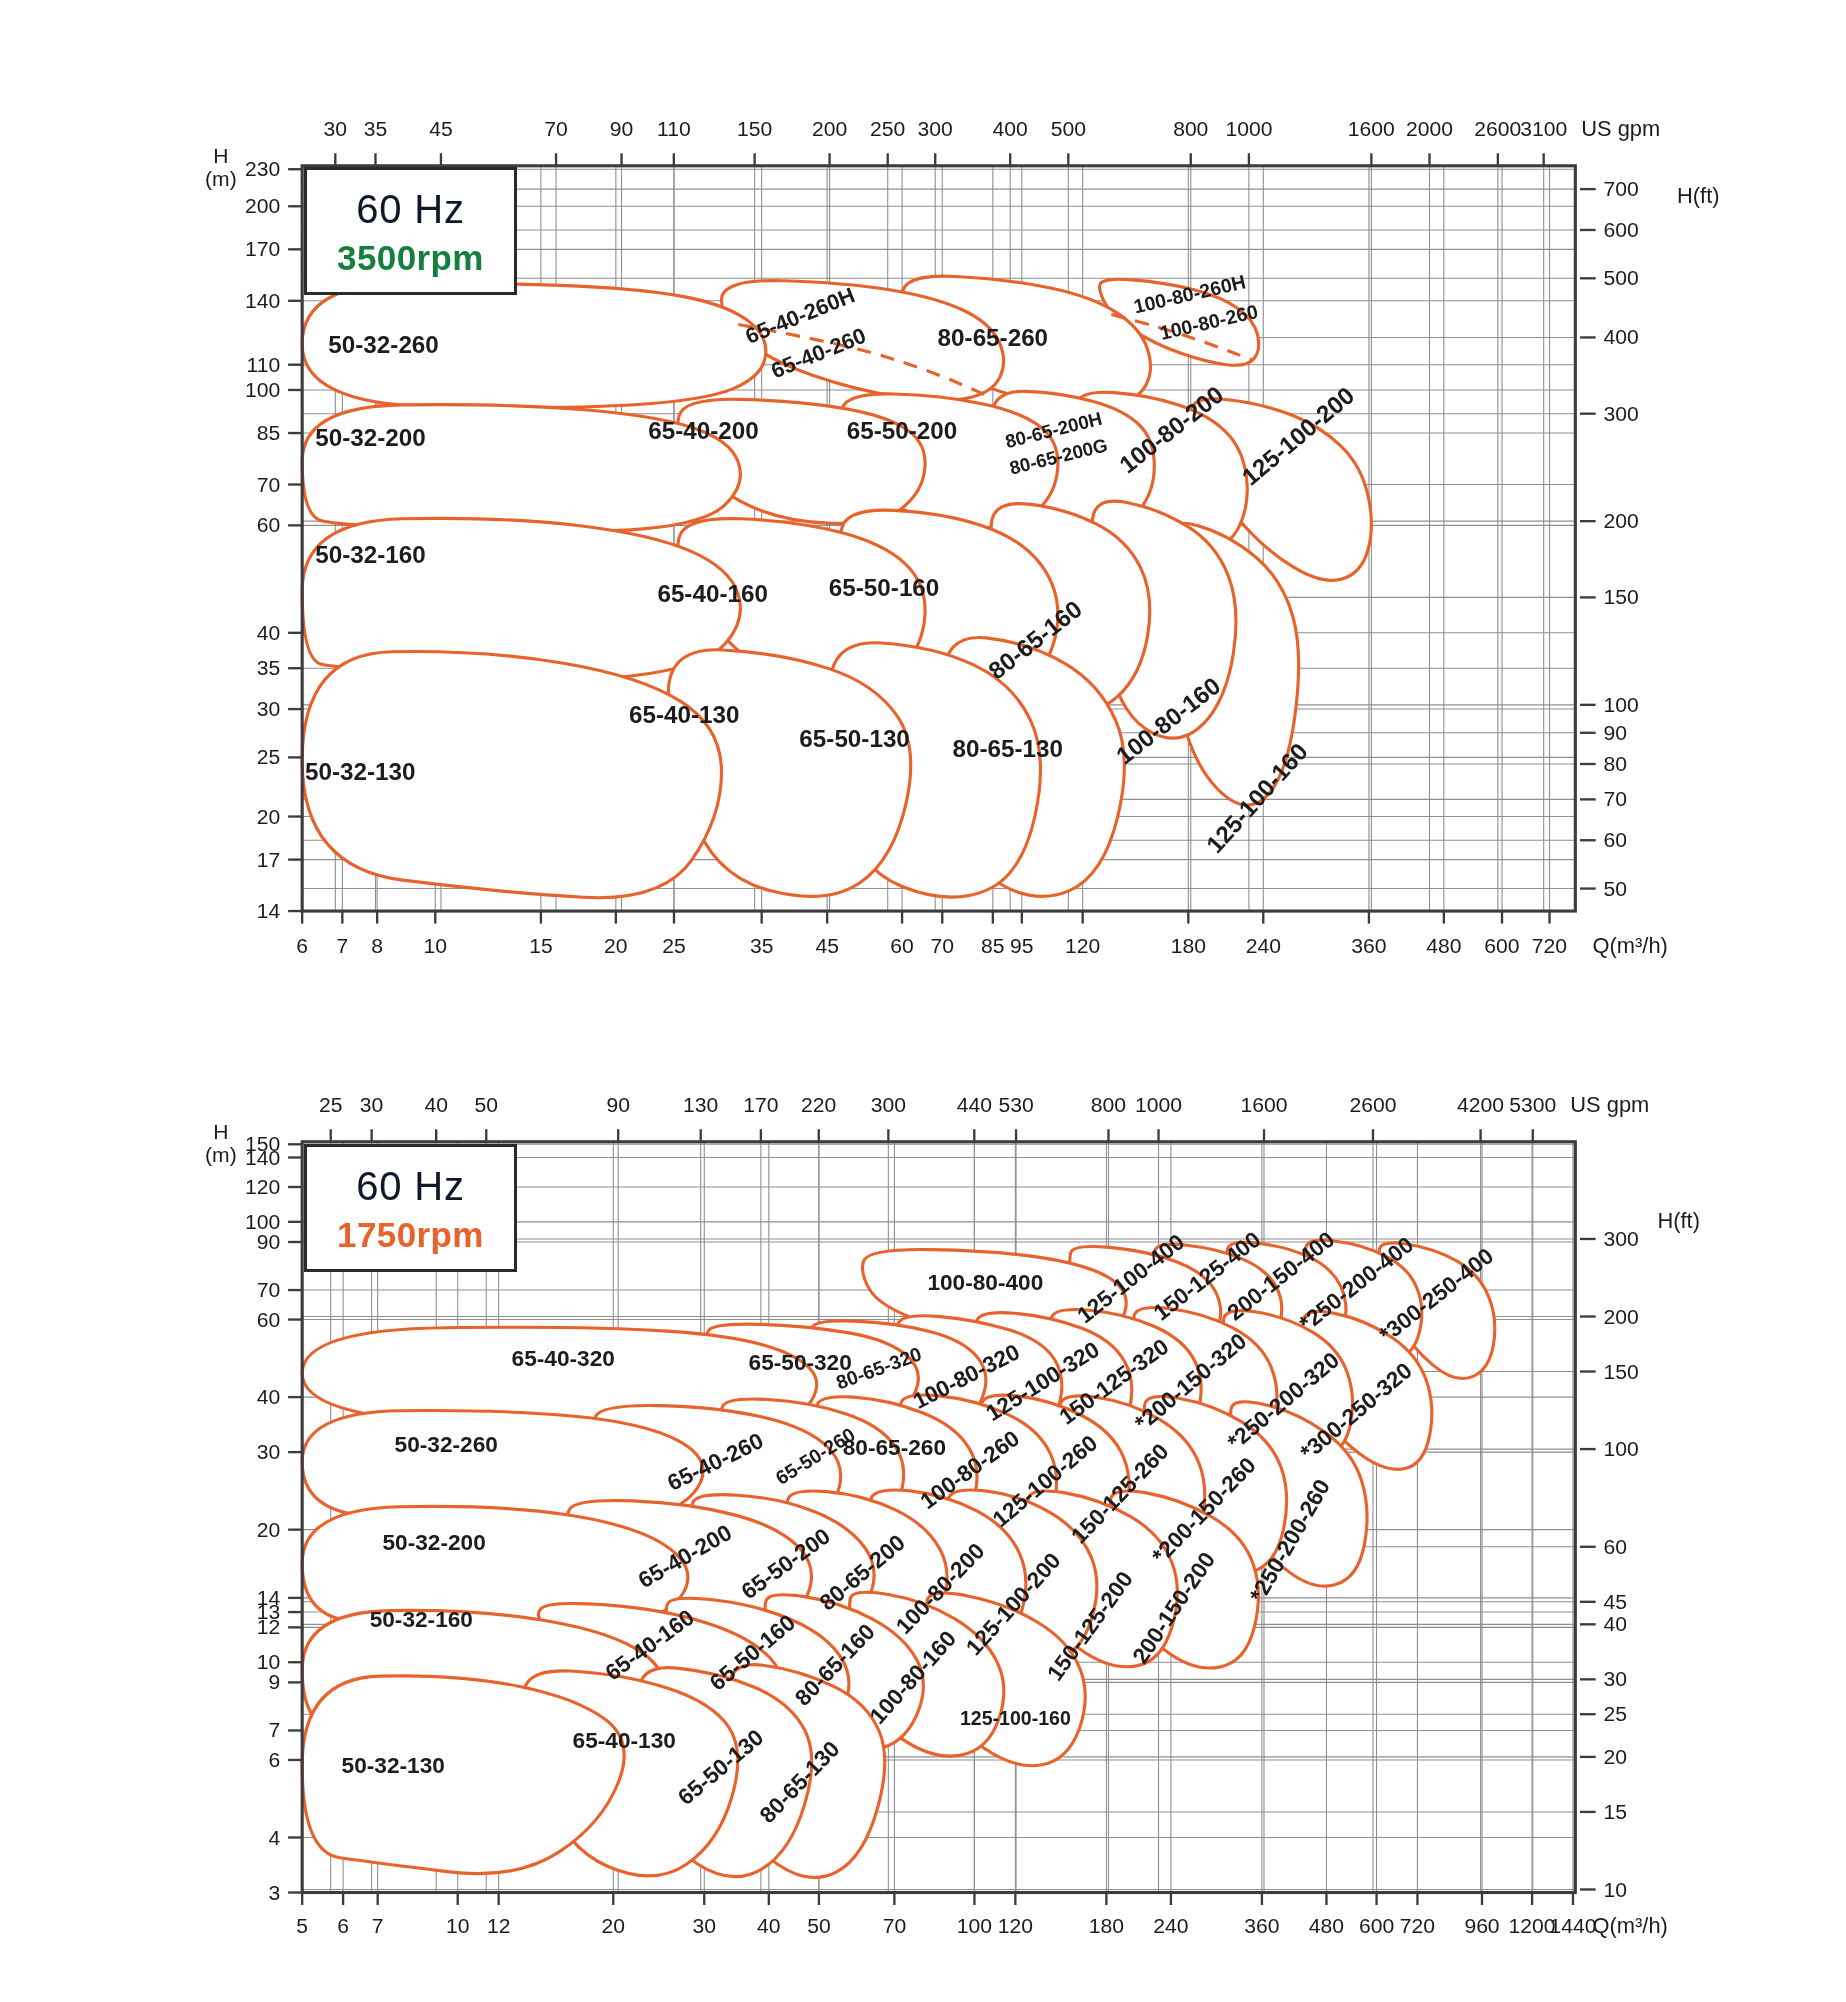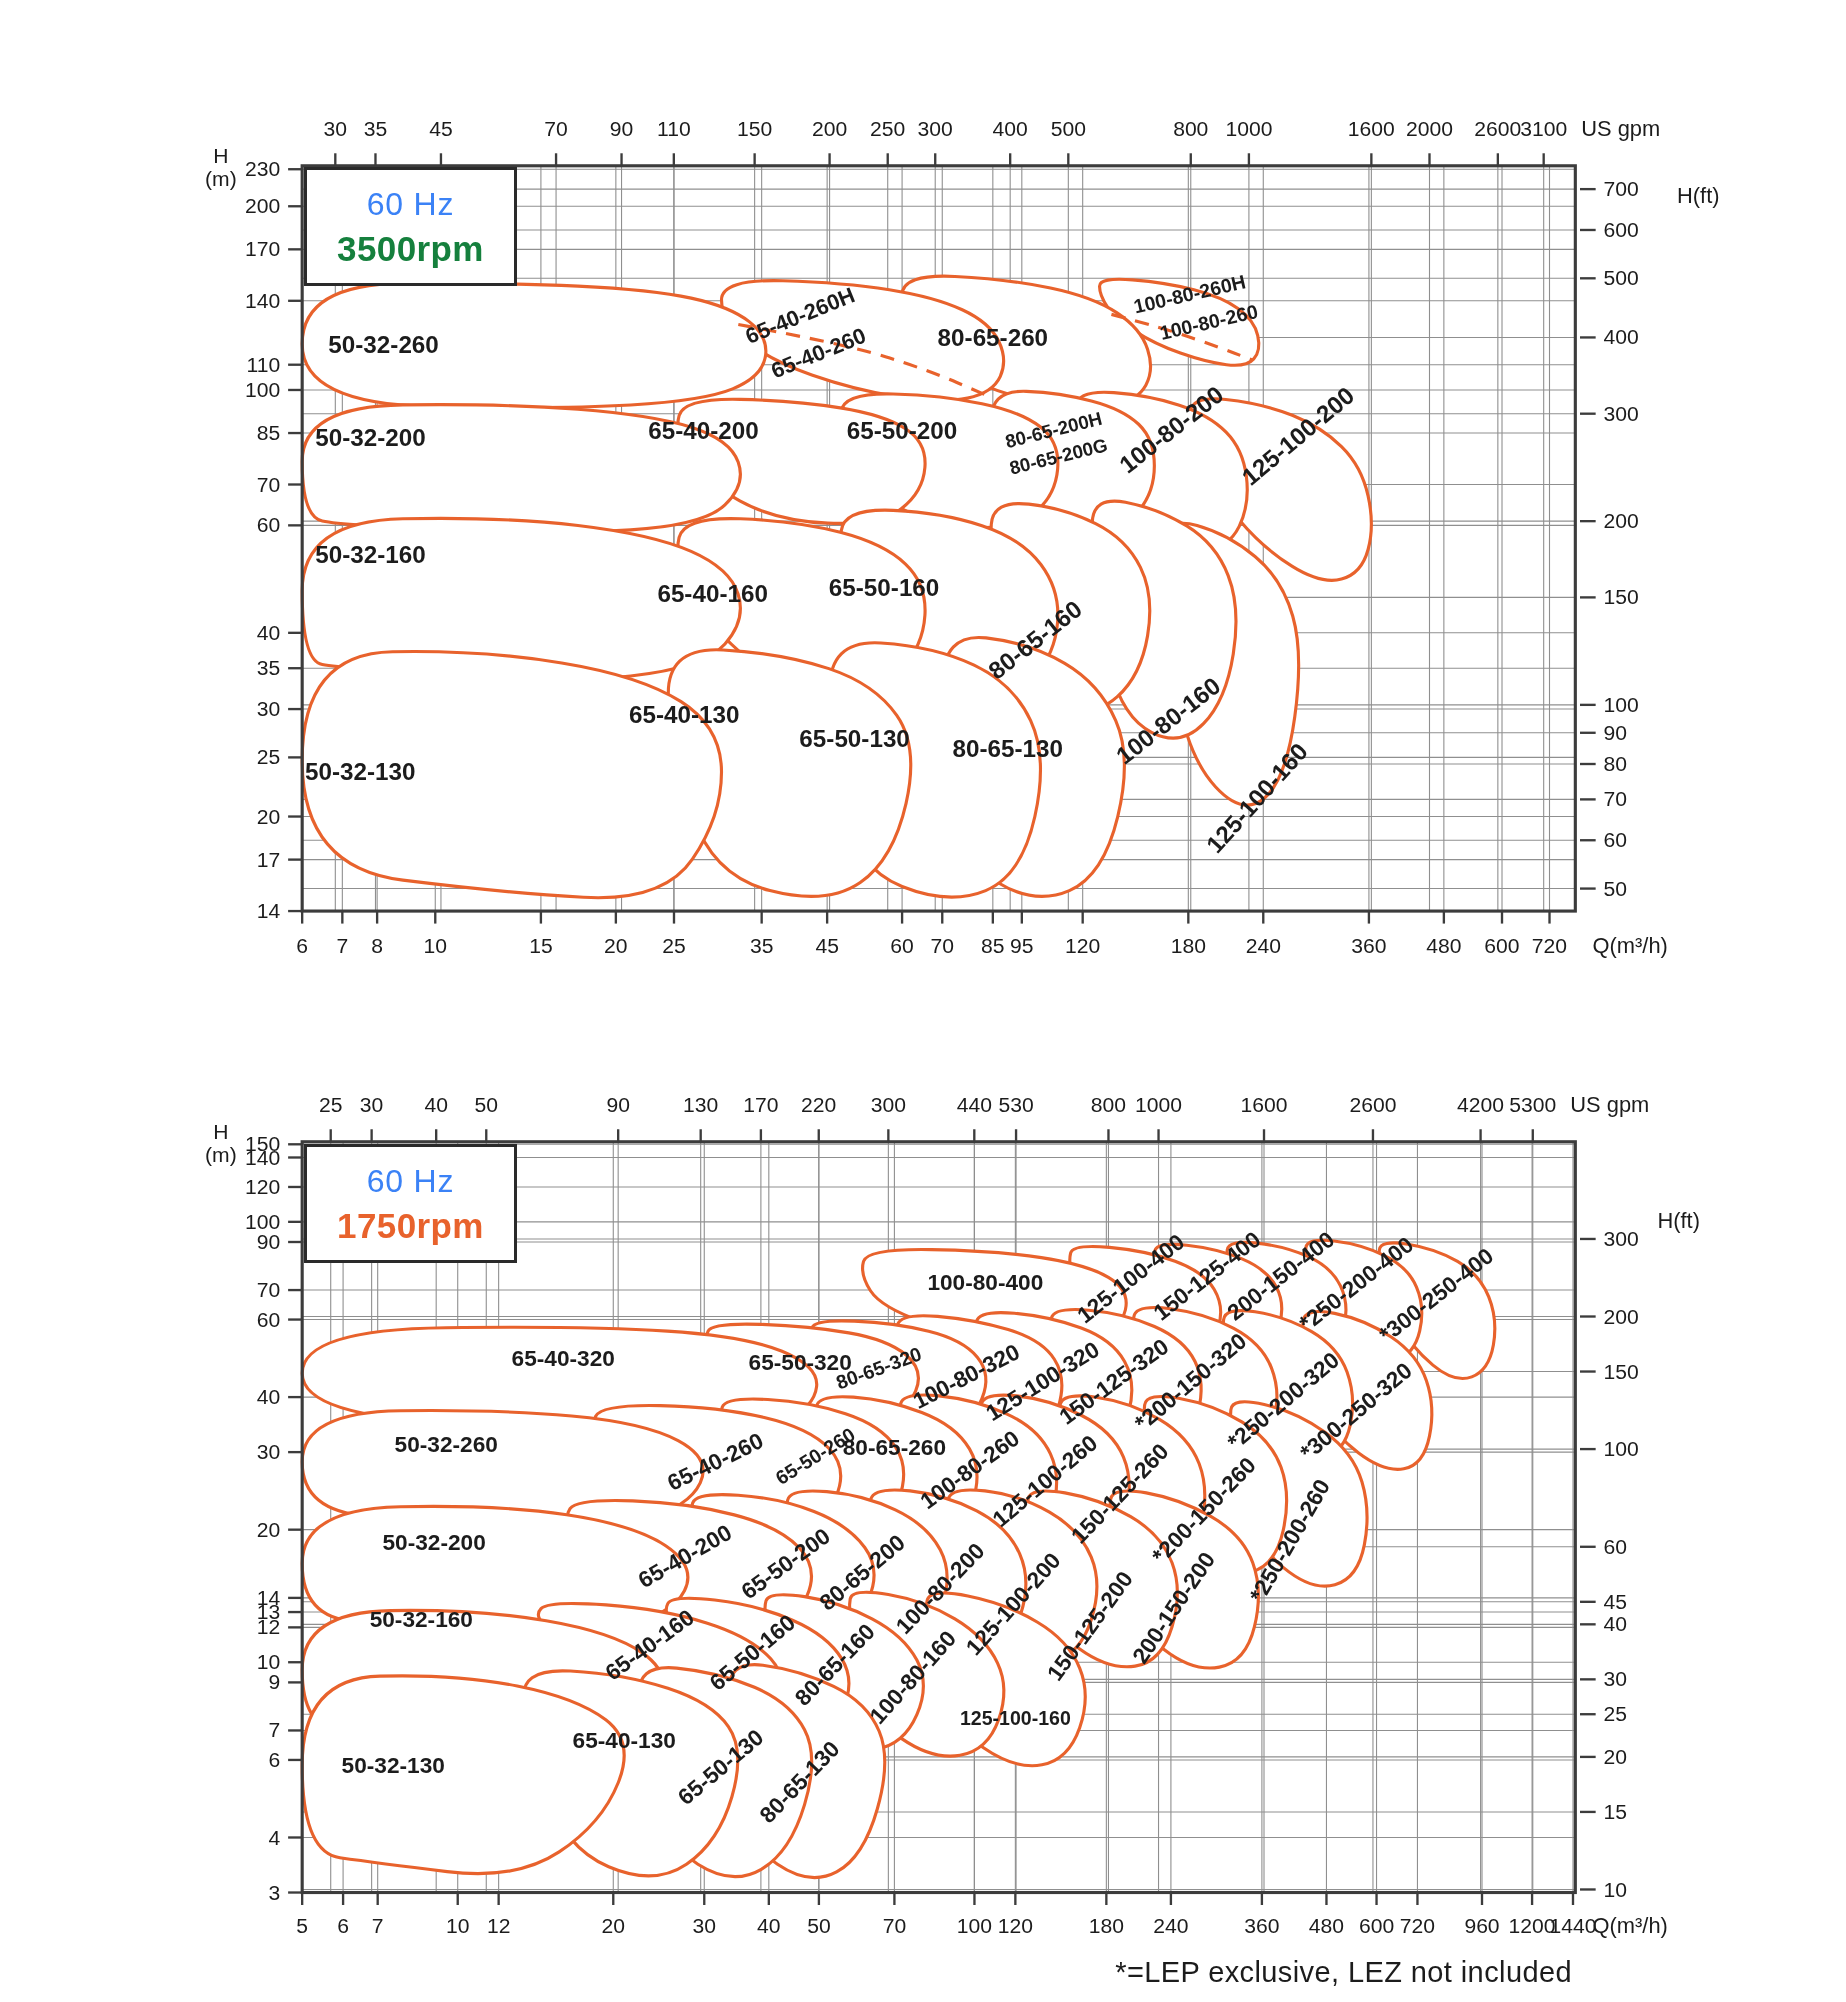--- a/index.html
+++ b/index.html
@@ -2,40 +2,39 @@
 <html style="font-size:12.5px"><head>
 <meta charset="utf-8">
 <style>
   html,body{margin:0;padding:0;background:#ffffff}
   #stage{position:relative;width:1847px;height:2002px;background:#fff;
          font-family:"Liberation Sans",sans-serif;overflow:hidden}
   svg.chart{position:absolute;left:0;top:0;z-index:1}
   svg text{font-family:"Liberation Sans",sans-serif}
   .titlebox{position:absolute;z-index:4;background:#fff;border:3.1px solid #2a2a2a;
             width:207px;text-align:center;padding:15.6px 0 14px 0}
-  .titlebox .t1{font-size:32px;color:#3b82f6;letter-spacing:0.8px;line-height:1.15}
+  .titlebox .t1{font-size:40px;color:#0f172a;letter-spacing:0.8px;line-height:1.15}
   .titlebox .t2{font-size:35px;font-weight:700;margin-top:6.3px;letter-spacing:0.4px}
   .footnote{position:absolute;z-index:4;font-size:29px;color:#1c1c1c;letter-spacing:0.4px}
 </style>
 </head>
 <body>
 
 <div id="stage">
 
   <div class="titlebox" id="box-0" style="left: 304px; top: 167px;">
     <div class="t1">60 Hz</div>
     <div class="t2 accent" style="color: #15803d;">3500rpm</div>
   </div>
 
   <div class="titlebox" id="box-1" style="left: 304px; top: 1144px;">
     <div class="t1">60 Hz</div>
     <div class="t2 accent" style="color: rgb(232, 98, 44);">1750rpm</div>
   </div>
 
-  <div class="footnote" style="right: 275px; top: 1956px;">*=LEP exclusive, LEZ not included</div>
 
 <svg class="chart" width="1847" height="2002" viewBox="0 0 2361 2560">
       <g stroke="#8f8f8f" stroke-width="1.4">
         <line x1="386" y1="212" x2="386" y2="1165"></line>
         <line x1="437.35640282144135" y1="212" x2="437.35640282144135" y2="1165"></line>
         <line x1="481.8433424613948" y1="212" x2="481.8433424613948" y2="1165"></line>
         <line x1="556.1852144605418" y1="212" x2="556.1852144605418" y2="1165"></line>
         <line x1="691.2688186676511" y1="212" x2="691.2688186676511" y2="1165"></line>
         <line x1="787.112161129046" y1="212" x2="787.112161129046" y2="1165"></line>
         <line x1="861.4540331281929" y1="212" x2="861.4540331281929" y2="1165"></line>

